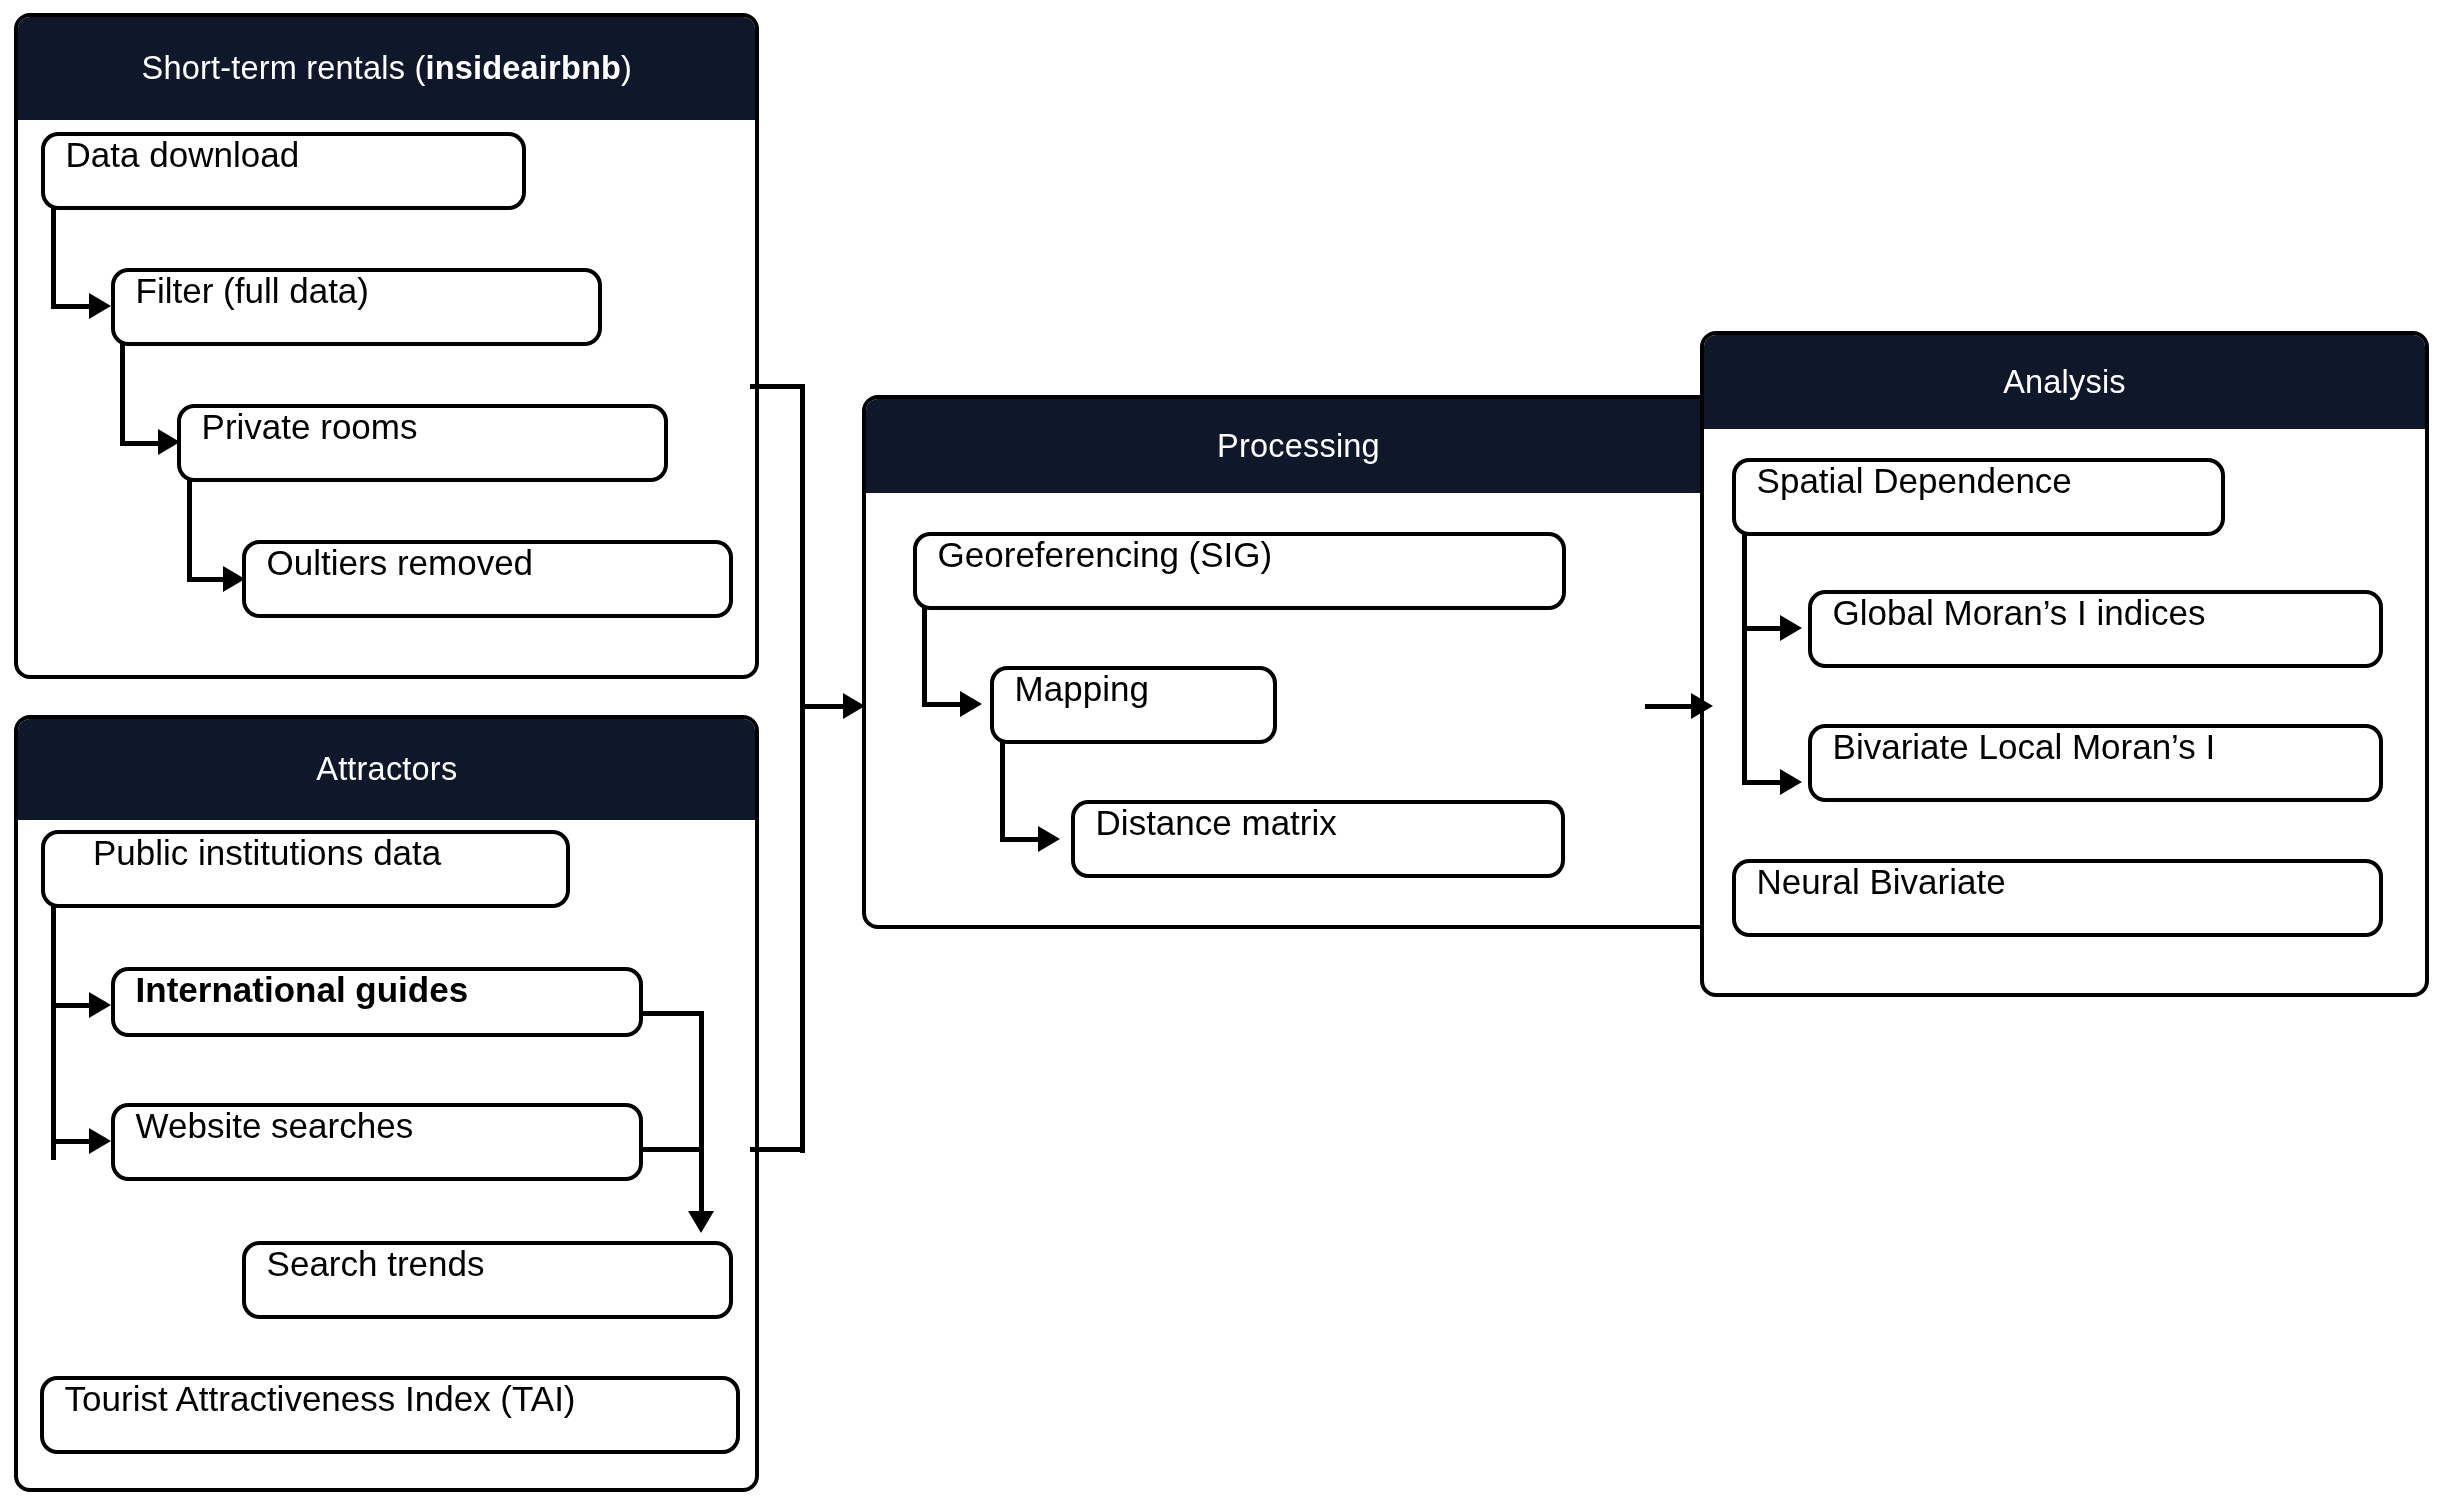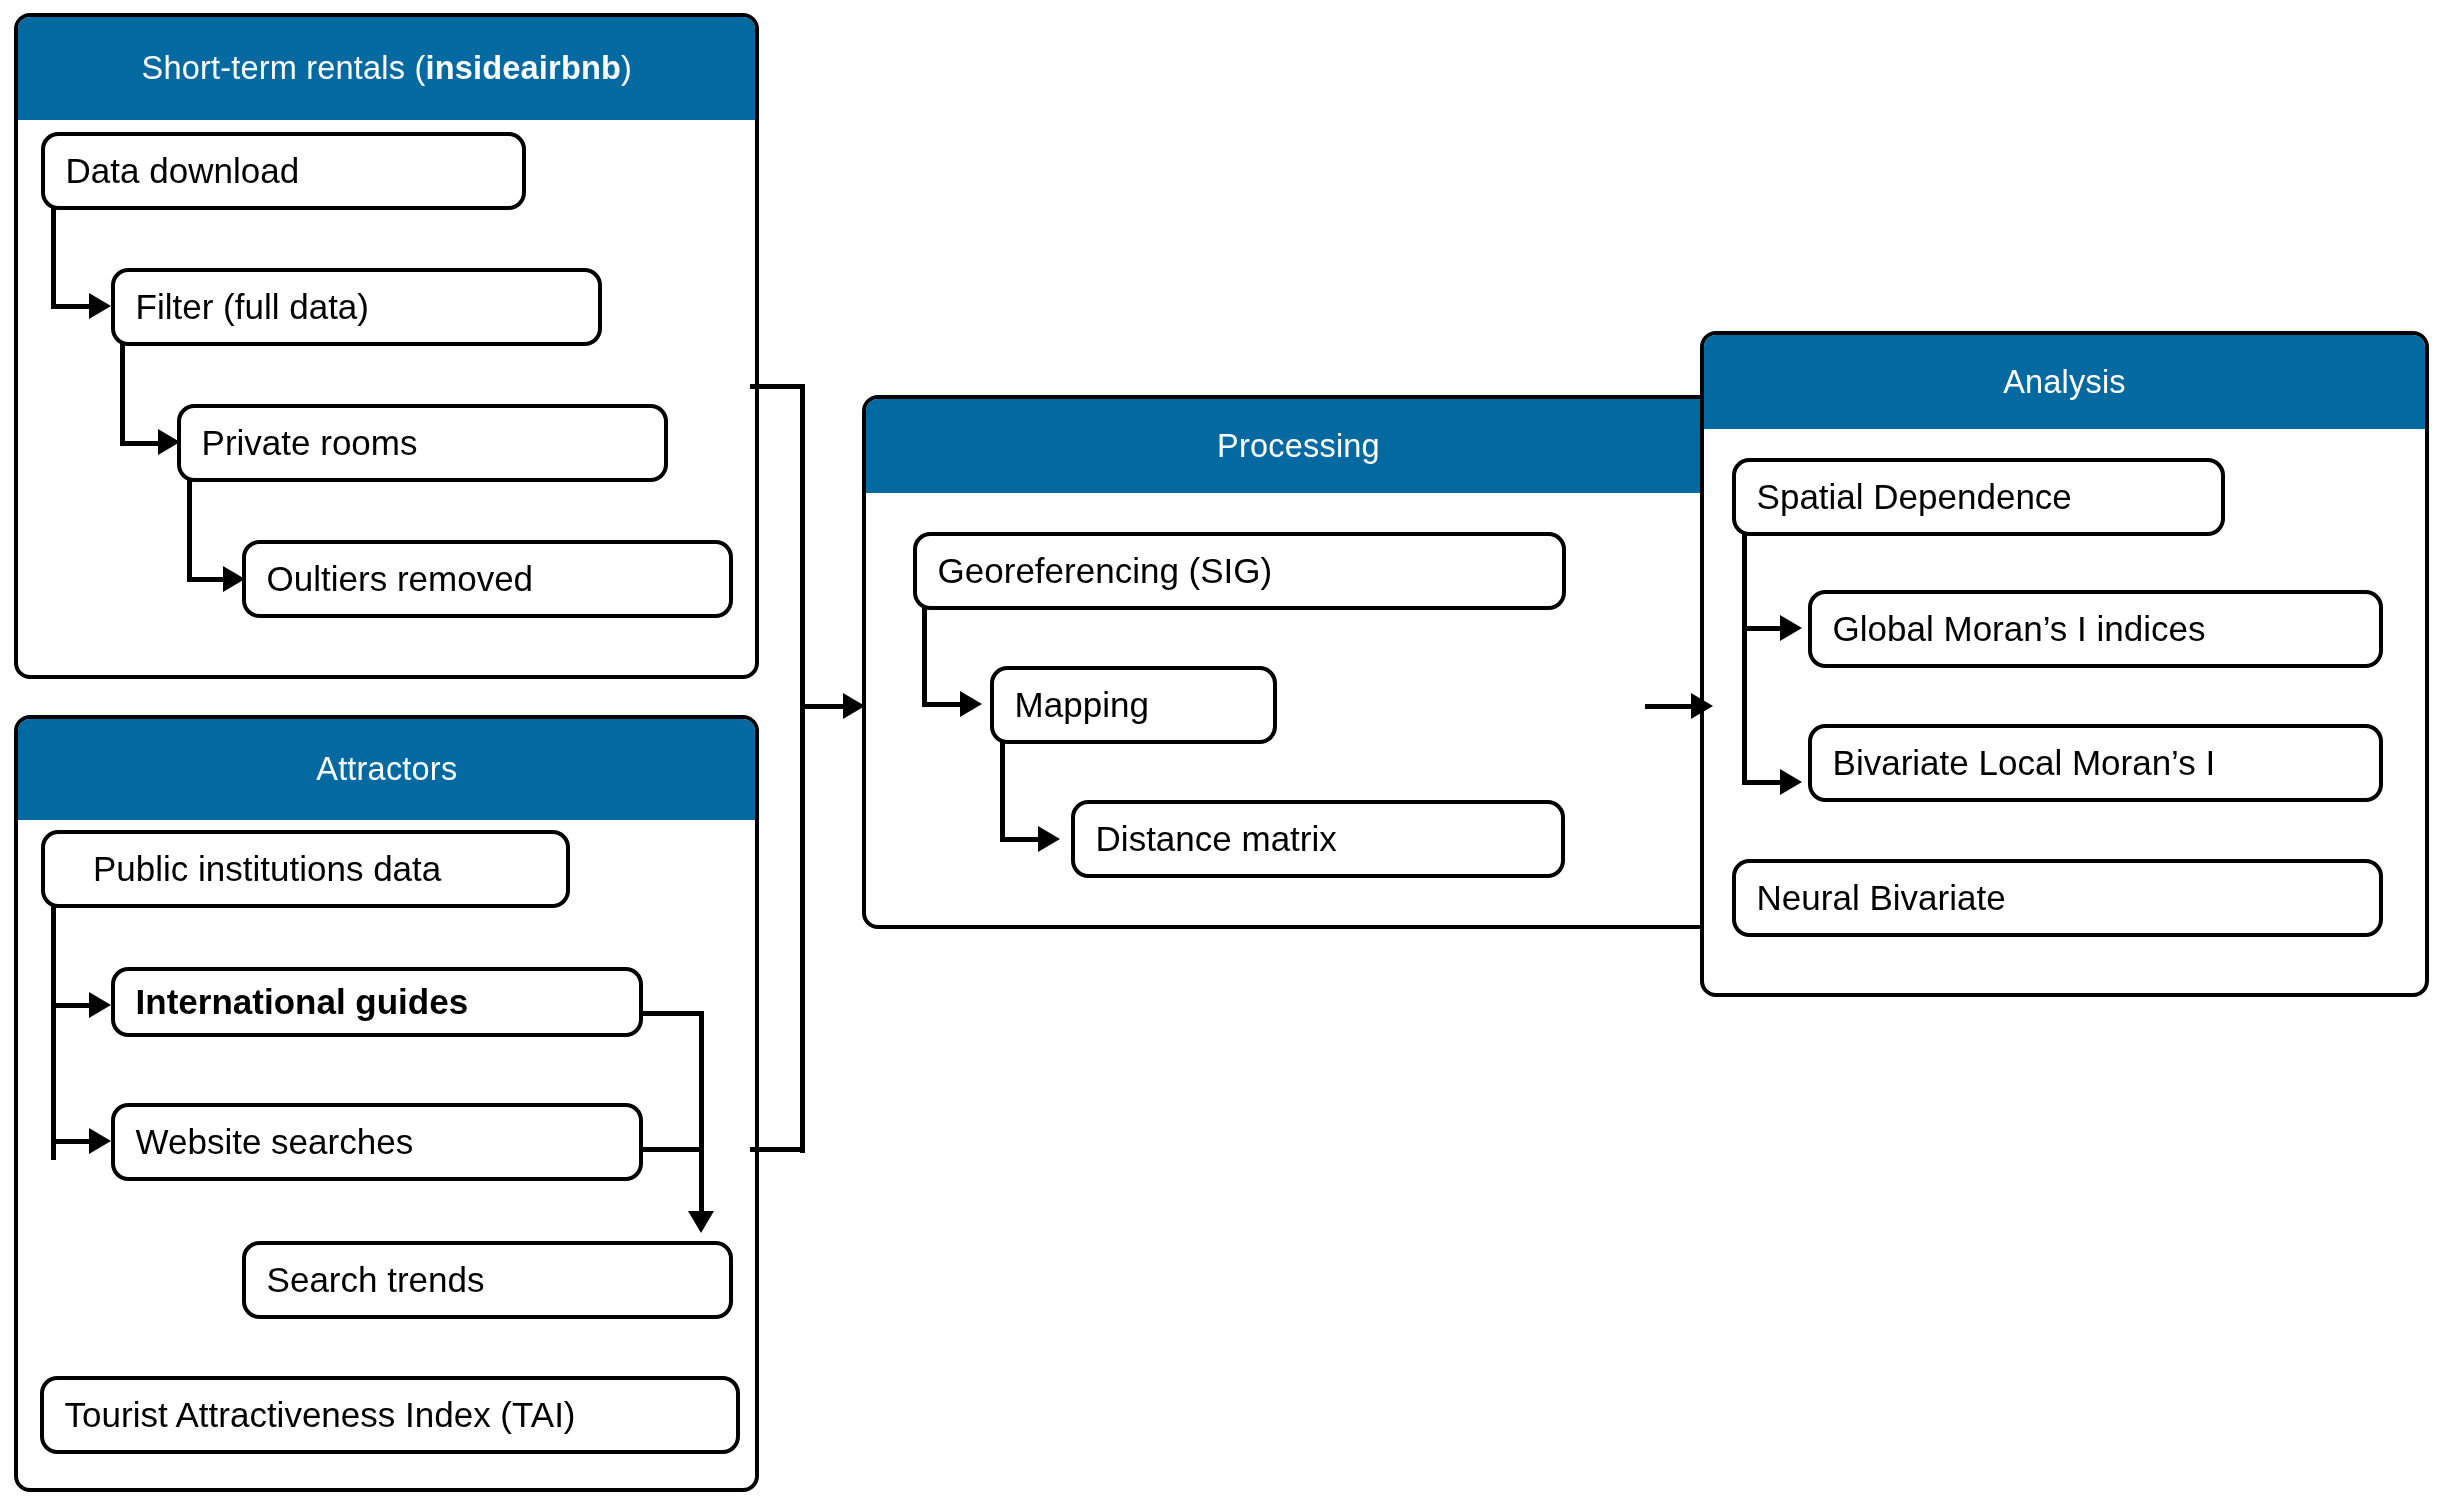--- a/index.html
+++ b/index.html
@@ -23,40 +23,39 @@
     background: #ffffff;
     border: 4px solid #000000;
     border-radius: 16px;
     overflow: hidden;
   }
   .panel-header {
     position: absolute;
     left: 0;
     top: 0;
     width: 100%;
-    background: #0369a1;
+    background: #0f172a;
     color: #ffffff;
     display: flex;
     align-items: center;
     justify-content: center;
     font-size: 32.5px;
     letter-spacing: 0.2px;
     line-height: 1;
   }
   .panel-header .bold { font-weight: 700; }
 
   
   .node {
     position: absolute;
     box-sizing: border-box;
     background: #ffffff;
     border: 4px solid #000000;
     border-radius: 17.4px;
     display: flex;
-    align-items: center;
     font-size: 35px;
     color: #000000;
     padding-left: 20.6px;
     line-height: 1.1;
     white-space: nowrap;
     z-index: 3;
   }
 
   
   .hline {

